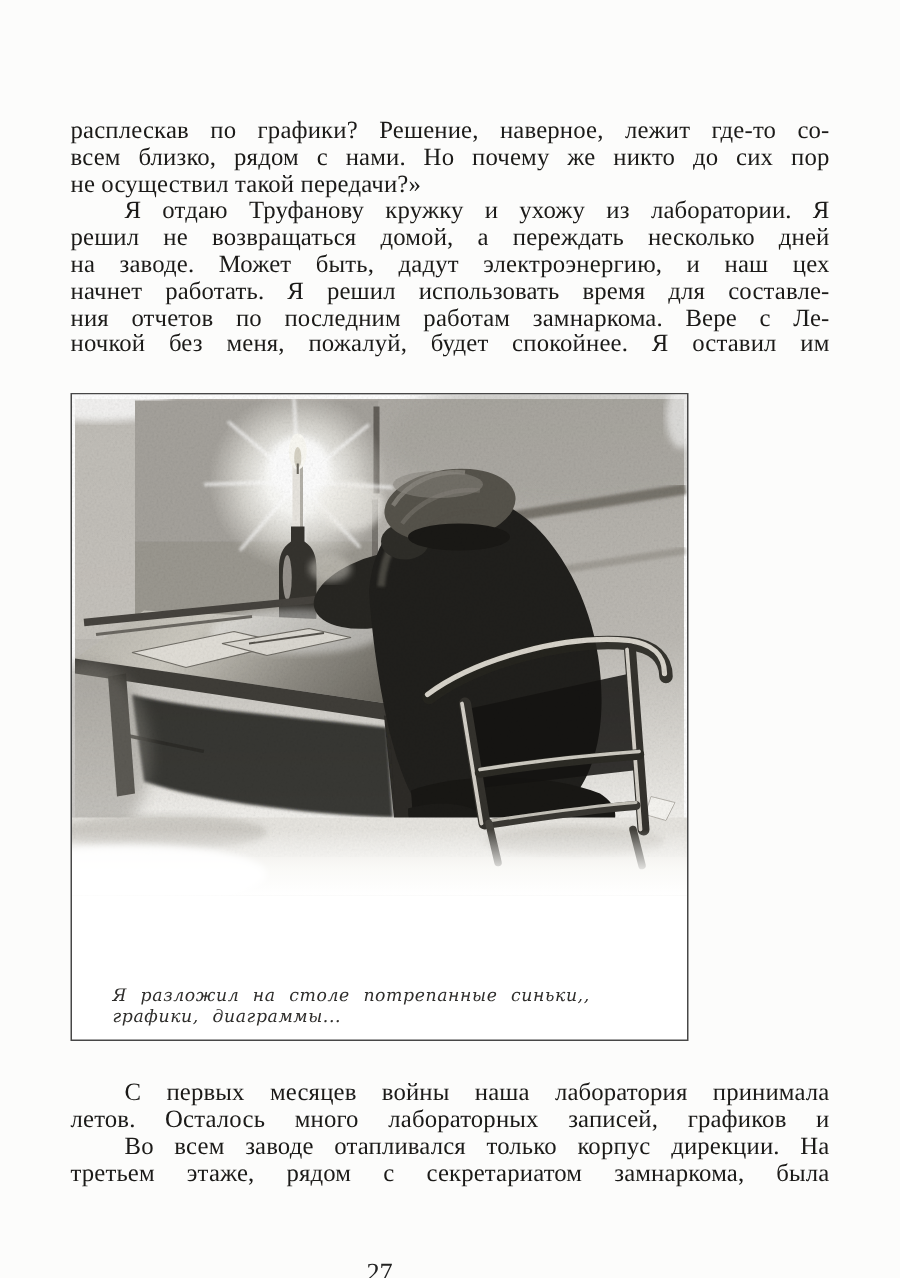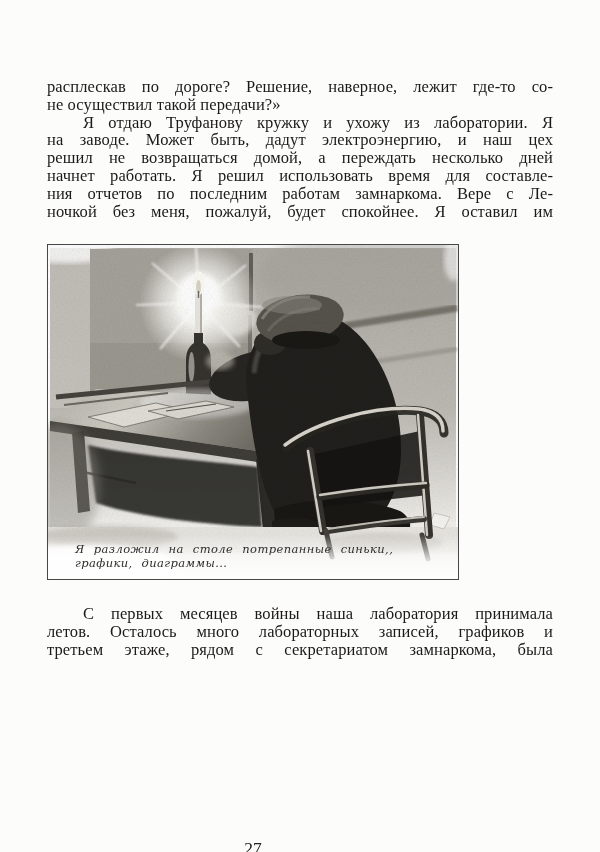--- a/index.html
+++ b/index.html
@@ -20,21 +20,21 @@
     text-align:justify;
     text-align-last:justify;
     white-space:normal;
     letter-spacing:0.1px;
   }
   .line.last{text-align-last:left;}
   .line.indent{text-indent:36px;}
   figure.illo{
     margin:24px 0 0 47px;
     padding:0;
-    width:412px;height:336px;
+    width:412px;height:432px;
     box-sizing:border-box;
     border:1px solid #474747;
     position:relative;
     background:#ffffff;
   }
   figure.illo svg{position:absolute;left:0;top:0;}
   .illo-caption{
     position:absolute;
     left:27px;right:10px;bottom:9px;
     font-family:"DejaVu Serif", serif;
@@ -54,27 +54,28 @@
     color:#222;
   }
 </style>
 </head>
 <body>
 
 <div class="page">
 
   <div class="text-block tb-top">
     <p class="para">
-      <span class="line" style="display:block">расплескав по дороге? Решение, наверное, лежит где-то со-</span>
+      <span class="line" style="display:block">расплескав по графики? Решение, наверное, лежит где-то со-</span>
+      <span class="line" style="display:block">всем близко, рядом с нами. Но почему же никто до сих пор</span>
       <span class="line last" style="display:block">не осуществил такой передачи?»</span>
     </p>
     <p class="para">
       <span class="line indent" style="display:block">Я отдаю Труфанову кружку и ухожу из лаборатории. Я</span>
+      <span class="line" style="display:block">решил не возвращаться домой, а переждать несколько дней</span>
       <span class="line" style="display:block">на заводе. Может быть, дадут электроэнергию, и наш цех</span>
-      <span class="line" style="display:block">решил не возвращаться домой, а переждать несколько дней</span>
       <span class="line" style="display:block">начнет работать. Я решил использовать время для составле-</span>
       <span class="line" style="display:block">ния отчетов по последним работам замнаркома. Вере с Ле-</span>
       <span class="line" style="display:block">ночкой без меня, пожалуй, будет спокойнее. Я оставил им</span>
     </p>
   </div>
 
   <figure class="illo">
     <svg width="410" height="334" viewBox="0 0 410 334" xmlns="http://www.w3.org/2000/svg">
       <defs>
         <linearGradient id="wallGrad" x1="0" y1="0" x2="0" y2="1">
@@ -215,19 +216,20 @@
     </svg>
     <div class="illo-caption">Я разложил на столе потрепанные синьки,, графики, диаграммы...</div>
   </figure>
 
   <div class="text-block after-illo">
     <p class="para">
       <span class="line indent" style="display:block">С первых месяцев войны наша лаборатория принимала</span>
       <span class="line" style="display:block">летов. Осталось много лабораторных записей, графиков и</span>
     </p>
     <p class="para">
+      <span class="line indent" style="display:block">Во всем заводе отапливался только корпус дирекции. На</span>
       <span class="line" style="display:block">третьем этаже, рядом с секретариатом замнаркома, была</span>
     </p>
   </div>
 
   <div class="page-number">27</div>
 
 </div>
 
 </body></html>

